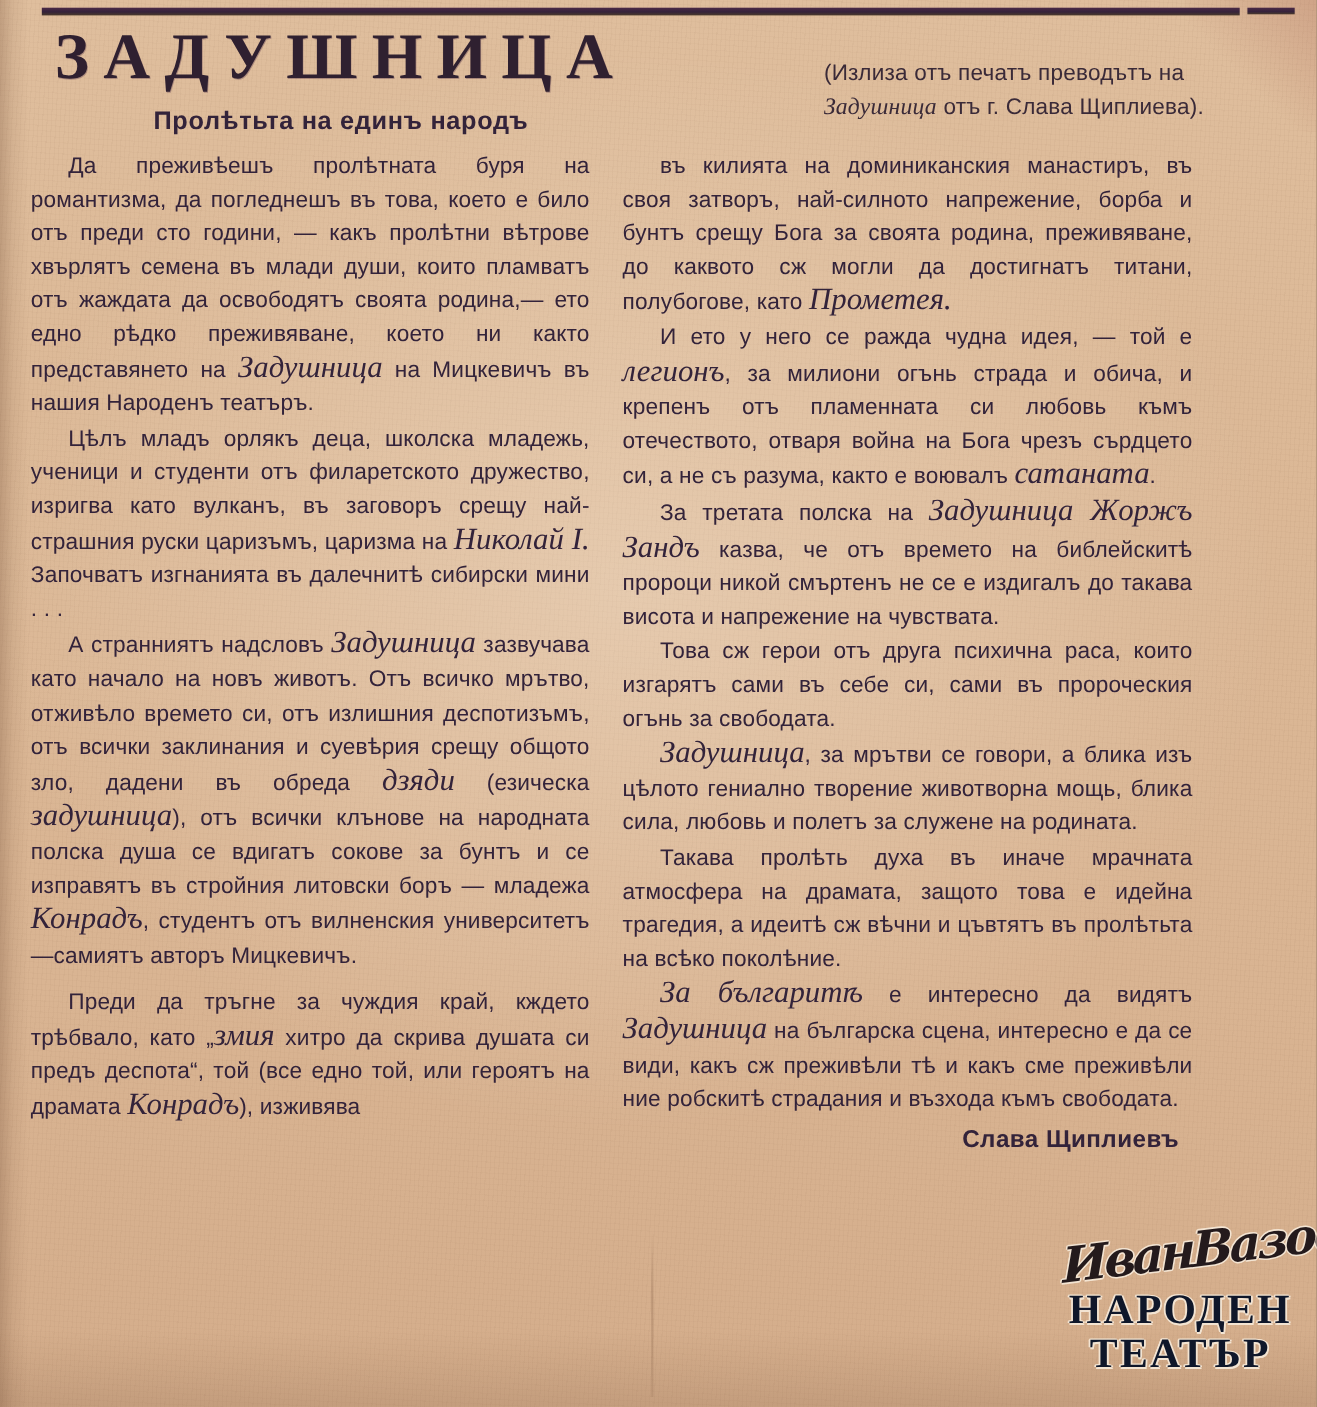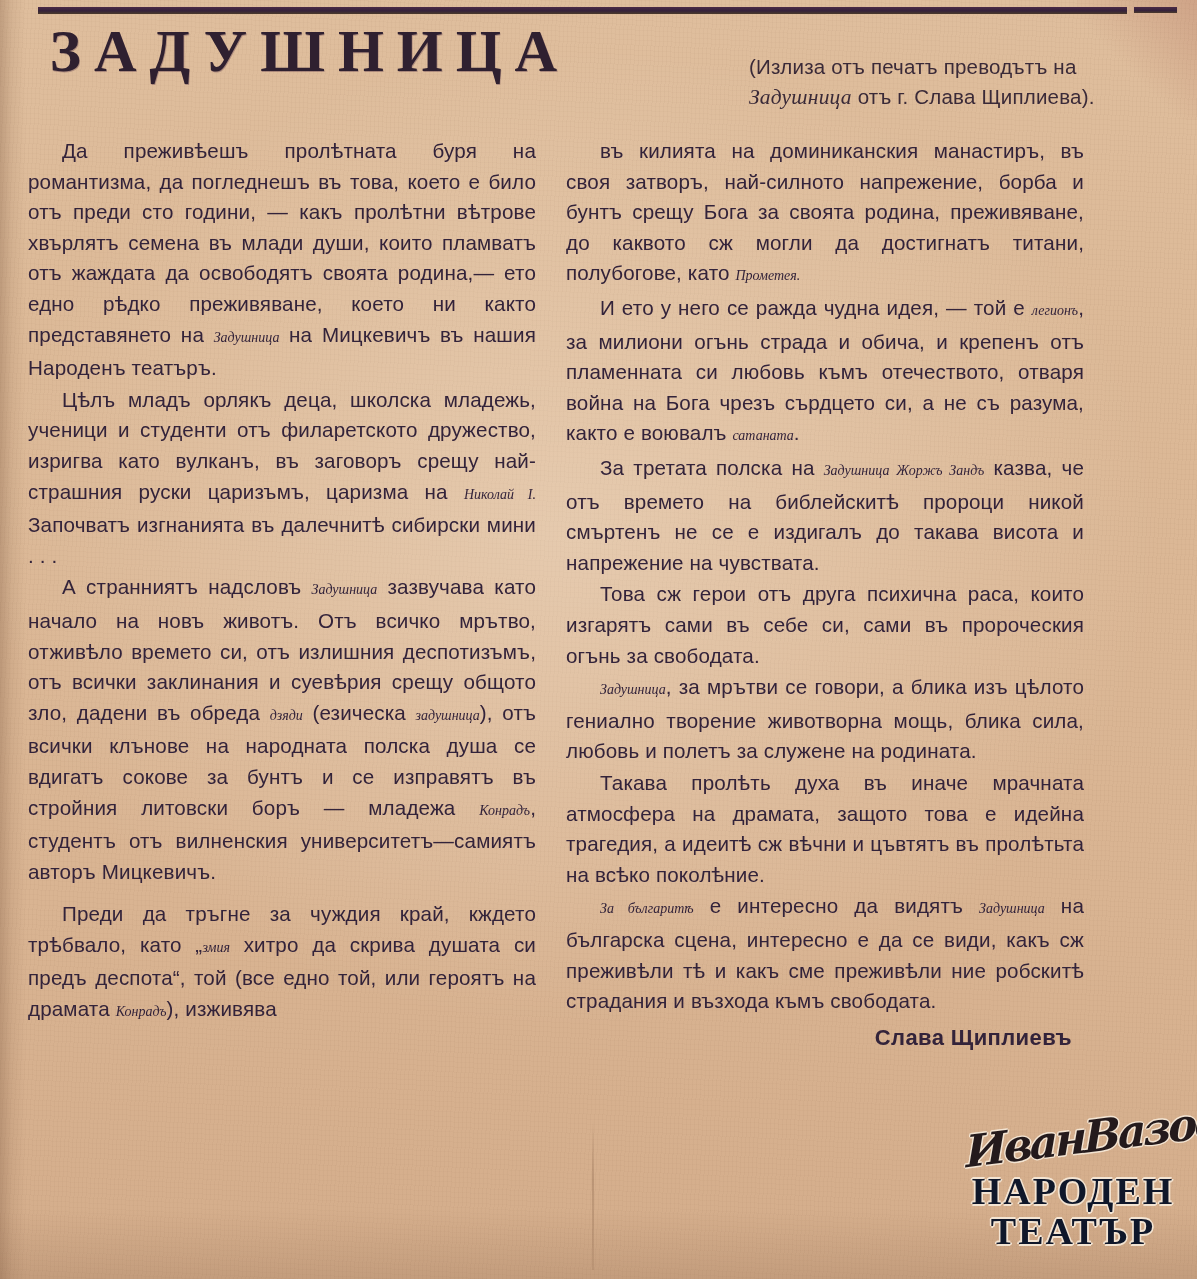--- a/index.html
+++ b/index.html
@@ -140,21 +140,21 @@
   .col-left  { left: 28px;  width: 508px; }
   .col-right { left: 566px; width: 518px; }
 
   .col p {
     margin: 0 0 0.05em 0;
     text-indent: 34px;
   }
   .col p:last-child { margin-bottom: 0; margin-top: 12px; }
   .col i {
     font-family: "Liberation Serif", "DejaVu Serif", serif;
-    font-size: 14px;
+    font-size: 28px;
     letter-spacing: 0;
   }
   .signature {
     margin-top: 6px;
     text-align: right;
     text-indent: 0;
     font-family: "Liberation Sans", "DejaVu Sans", sans-serif;
     font-weight: 700;
     font-size: 22px;
     letter-spacing: 0.4px;
@@ -215,20 +215,21 @@
   <div class="crease"></div>
 
   <div class="rule-wrap">
     <div class="rule-a"></div>
     <div class="rule-gap"></div>
     <div class="rule-b"></div>
   </div>
 
   <div class="header">
     <div class="headline">ЗАДУШНИЦА</div>
+    <div class="subhead">Пролѣтьта на единъ народъ</div>
     <div class="editor-note">
       <span>(Излиза отъ печатъ преводътъ на </span><i>Задушница</i><span> отъ г. Слава Щиплиева).</span>
     </div>
   </div>
 
   <div class="columns">
     <div class="col col-left">
         <p><span>Да преживѣешъ пролѣтната буря на романтизма, да погледнешъ въ това, което е било отъ преди сто години, — какъ пролѣтни вѣтрове хвърлятъ семена въ млади души, които пламватъ отъ жаждата да освободятъ своята родина,— ето едно рѣдко преживяване, което ни както представянето на </span><i>Задушница</i><span> на Мицкевичъ въ нашия Народенъ театъръ.</span></p>
         <p><span>Цѣлъ младъ орлякъ деца, школска младежь, ученици и студенти отъ филаретското дружество, изригва като вулканъ, въ заговоръ срещу най-страшния руски царизъмъ, царизма на </span><i>Николай I.</i><span> Започватъ изгнанията въ далечнитѣ сибирски мини . . .</span></p>
         <p><span>А странниятъ надсловъ </span><i>Задушница</i><span> зазвучава като начало на новъ животъ. Отъ всичко мрътво, отживѣло времето си, отъ излишния деспотизъмъ, отъ всички заклинания и суевѣрия срещу общото зло, дадени въ обреда </span><i>дзяди</i><span> (езическа </span><i>задушница</i><span>), отъ всички клънове на народната полска душа се вдигатъ сокове за бунтъ и се изправятъ въ стройния литовски боръ — младежа </span><i>Конрадъ</i><span>, студентъ отъ вилненския университетъ—самиятъ авторъ Мицкевичъ.</span></p>

